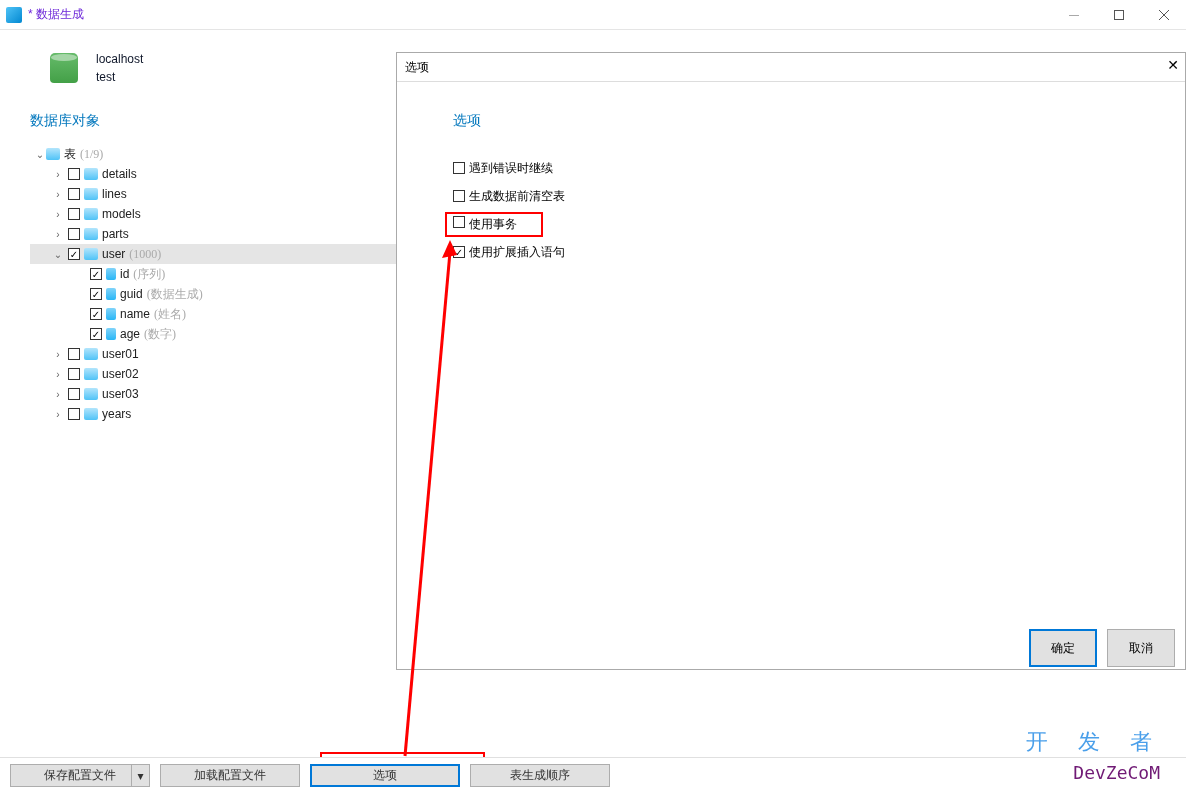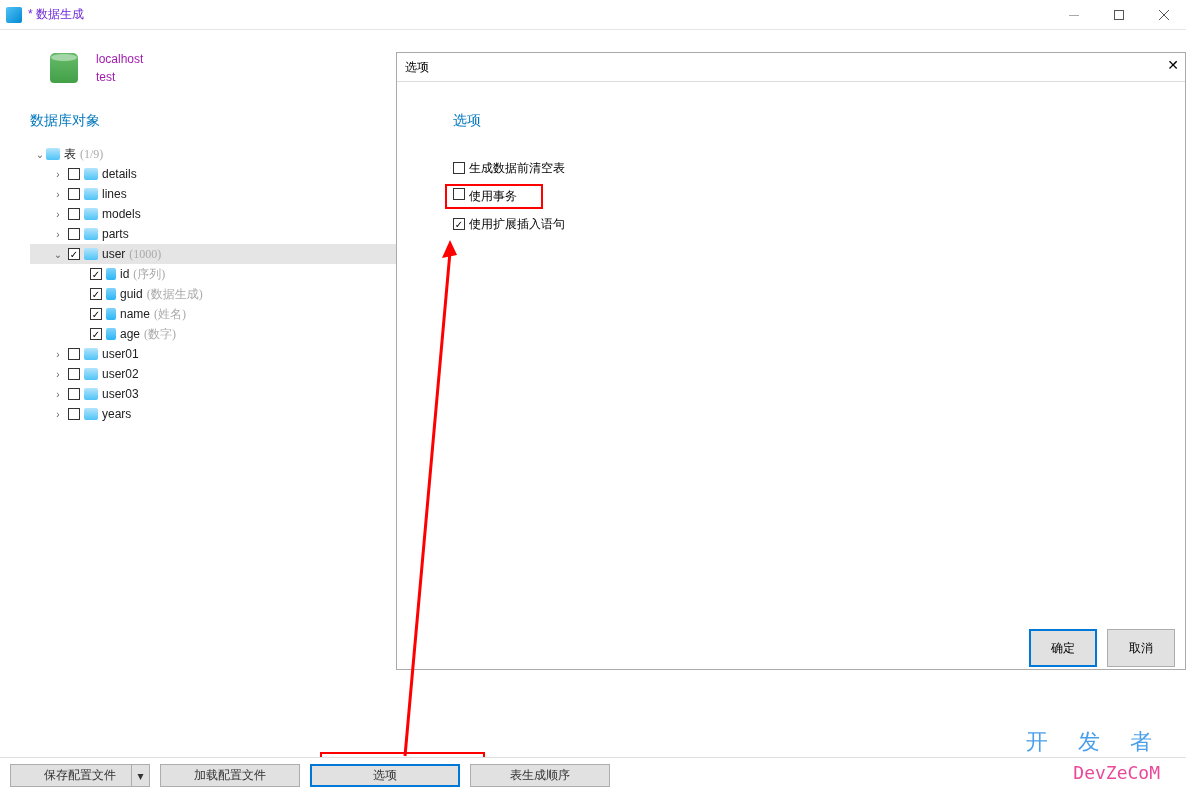--- a/index.html
+++ b/index.html
@@ -45,21 +45,21 @@
 .db-icon {
   width: 28px; height: 30px;
   background: linear-gradient(180deg, #66bb6a, #43a047);
   border-radius: 5px 5px 4px 4px;
   position: relative;
 }
 .db-icon::before {
   content: ""; position: absolute; top: 1px; left: 1px; right: 1px; height: 7px;
   background: #a5d6a7; border-radius: 50%;
 }
-.conn-text div { line-height: 18px; color: #a21caf; }
+.conn-text div { line-height: 18px; color: #0f172a; }
 .section-label {
   color: #0277bd;
   font-size: 14px;
   padding: 12px 0 14px 30px;
 }
 .tree {
   padding-left: 30px;
 }
 .tree-node {
   display: flex; align-items: center;
@@ -121,21 +121,21 @@
   display: flex; align-items: center; justify-content: center;
 }
 .btn-primary { border: 2px solid #0078d7; background: #e1e1e1; }
 .watermark {
   position: absolute; right: 20px; bottom: 10px;
   font-size: 22px; letter-spacing: 12px;
   color: #1e88e5; font-weight: 400; opacity: 0.8;
 }
 .watermark-sub {
   position: absolute; right: 30px; bottom: 10px;
-  font-size: 18px; color: #ec4899;
+  font-size: 18px; color: #701a75;
   font-family: monospace;
 }
 
 .dialog {
   position: absolute;
   top: 52px; left: 396px;
   width: 790px; height: 618px;
   background: #fff;
   border: 1px solid #aaa;
   display: flex; flex-direction: column;
@@ -318,20 +318,24 @@
 
 <div class="dialog">
   <div class="dialog-title">
     <span>选项</span>
     <span class="dialog-close">✕</span>
   </div>
   <div class="dialog-head-label">选项</div>
   <div class="dialog-body" id="dialog-opts">
       <div class="opt-row">
         <span class="checkbox"></span>
+        <span>遇到错误时继续</span>
+      </div>
+      <div class="opt-row">
+        <span class="checkbox"></span>
         <span>生成数据前清空表</span>
       </div>
       <div class="opt-row">
         <span class="hl-box"><span class="checkbox"></span><span>使用事务</span></span>
       </div>
       <div class="opt-row">
         <span class="checkbox checked"></span>
         <span>使用扩展插入语句</span>
       </div>
     </div>

